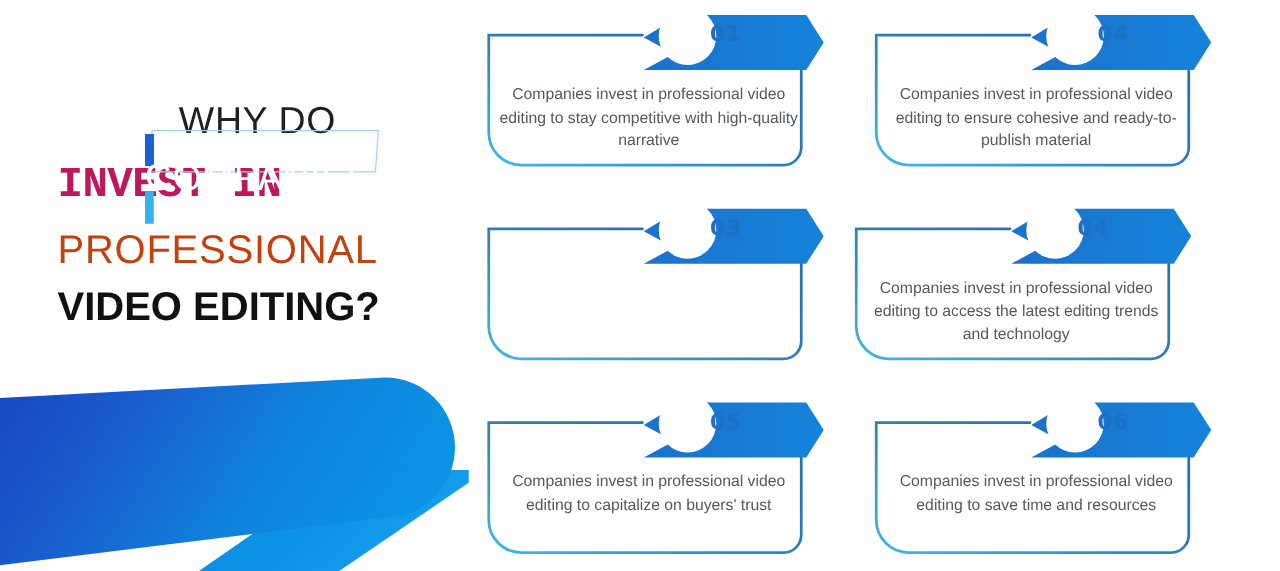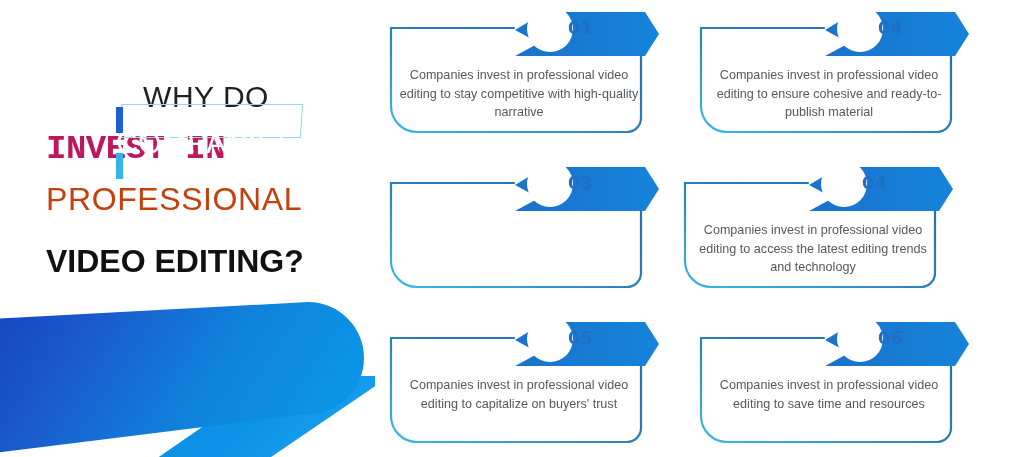--- a/index.html
+++ b/index.html
@@ -82,21 +82,21 @@
     font-size:32px;
     font-weight:300;
     letter-spacing:0.6px;
     color:#c2410c;
     font-family:"Liberation Sans", sans-serif;
     line-height:1;
   }
 
   
   #hl-video{
-    margin-top:30px;
+    margin-top:14px;
     font-size:32px;
     font-weight:bold;
     letter-spacing:0px;
     color:#111111;
     font-family:"Liberation Sans", sans-serif;
     line-height:1;
   }
 
   
   #deco-swoosh{

